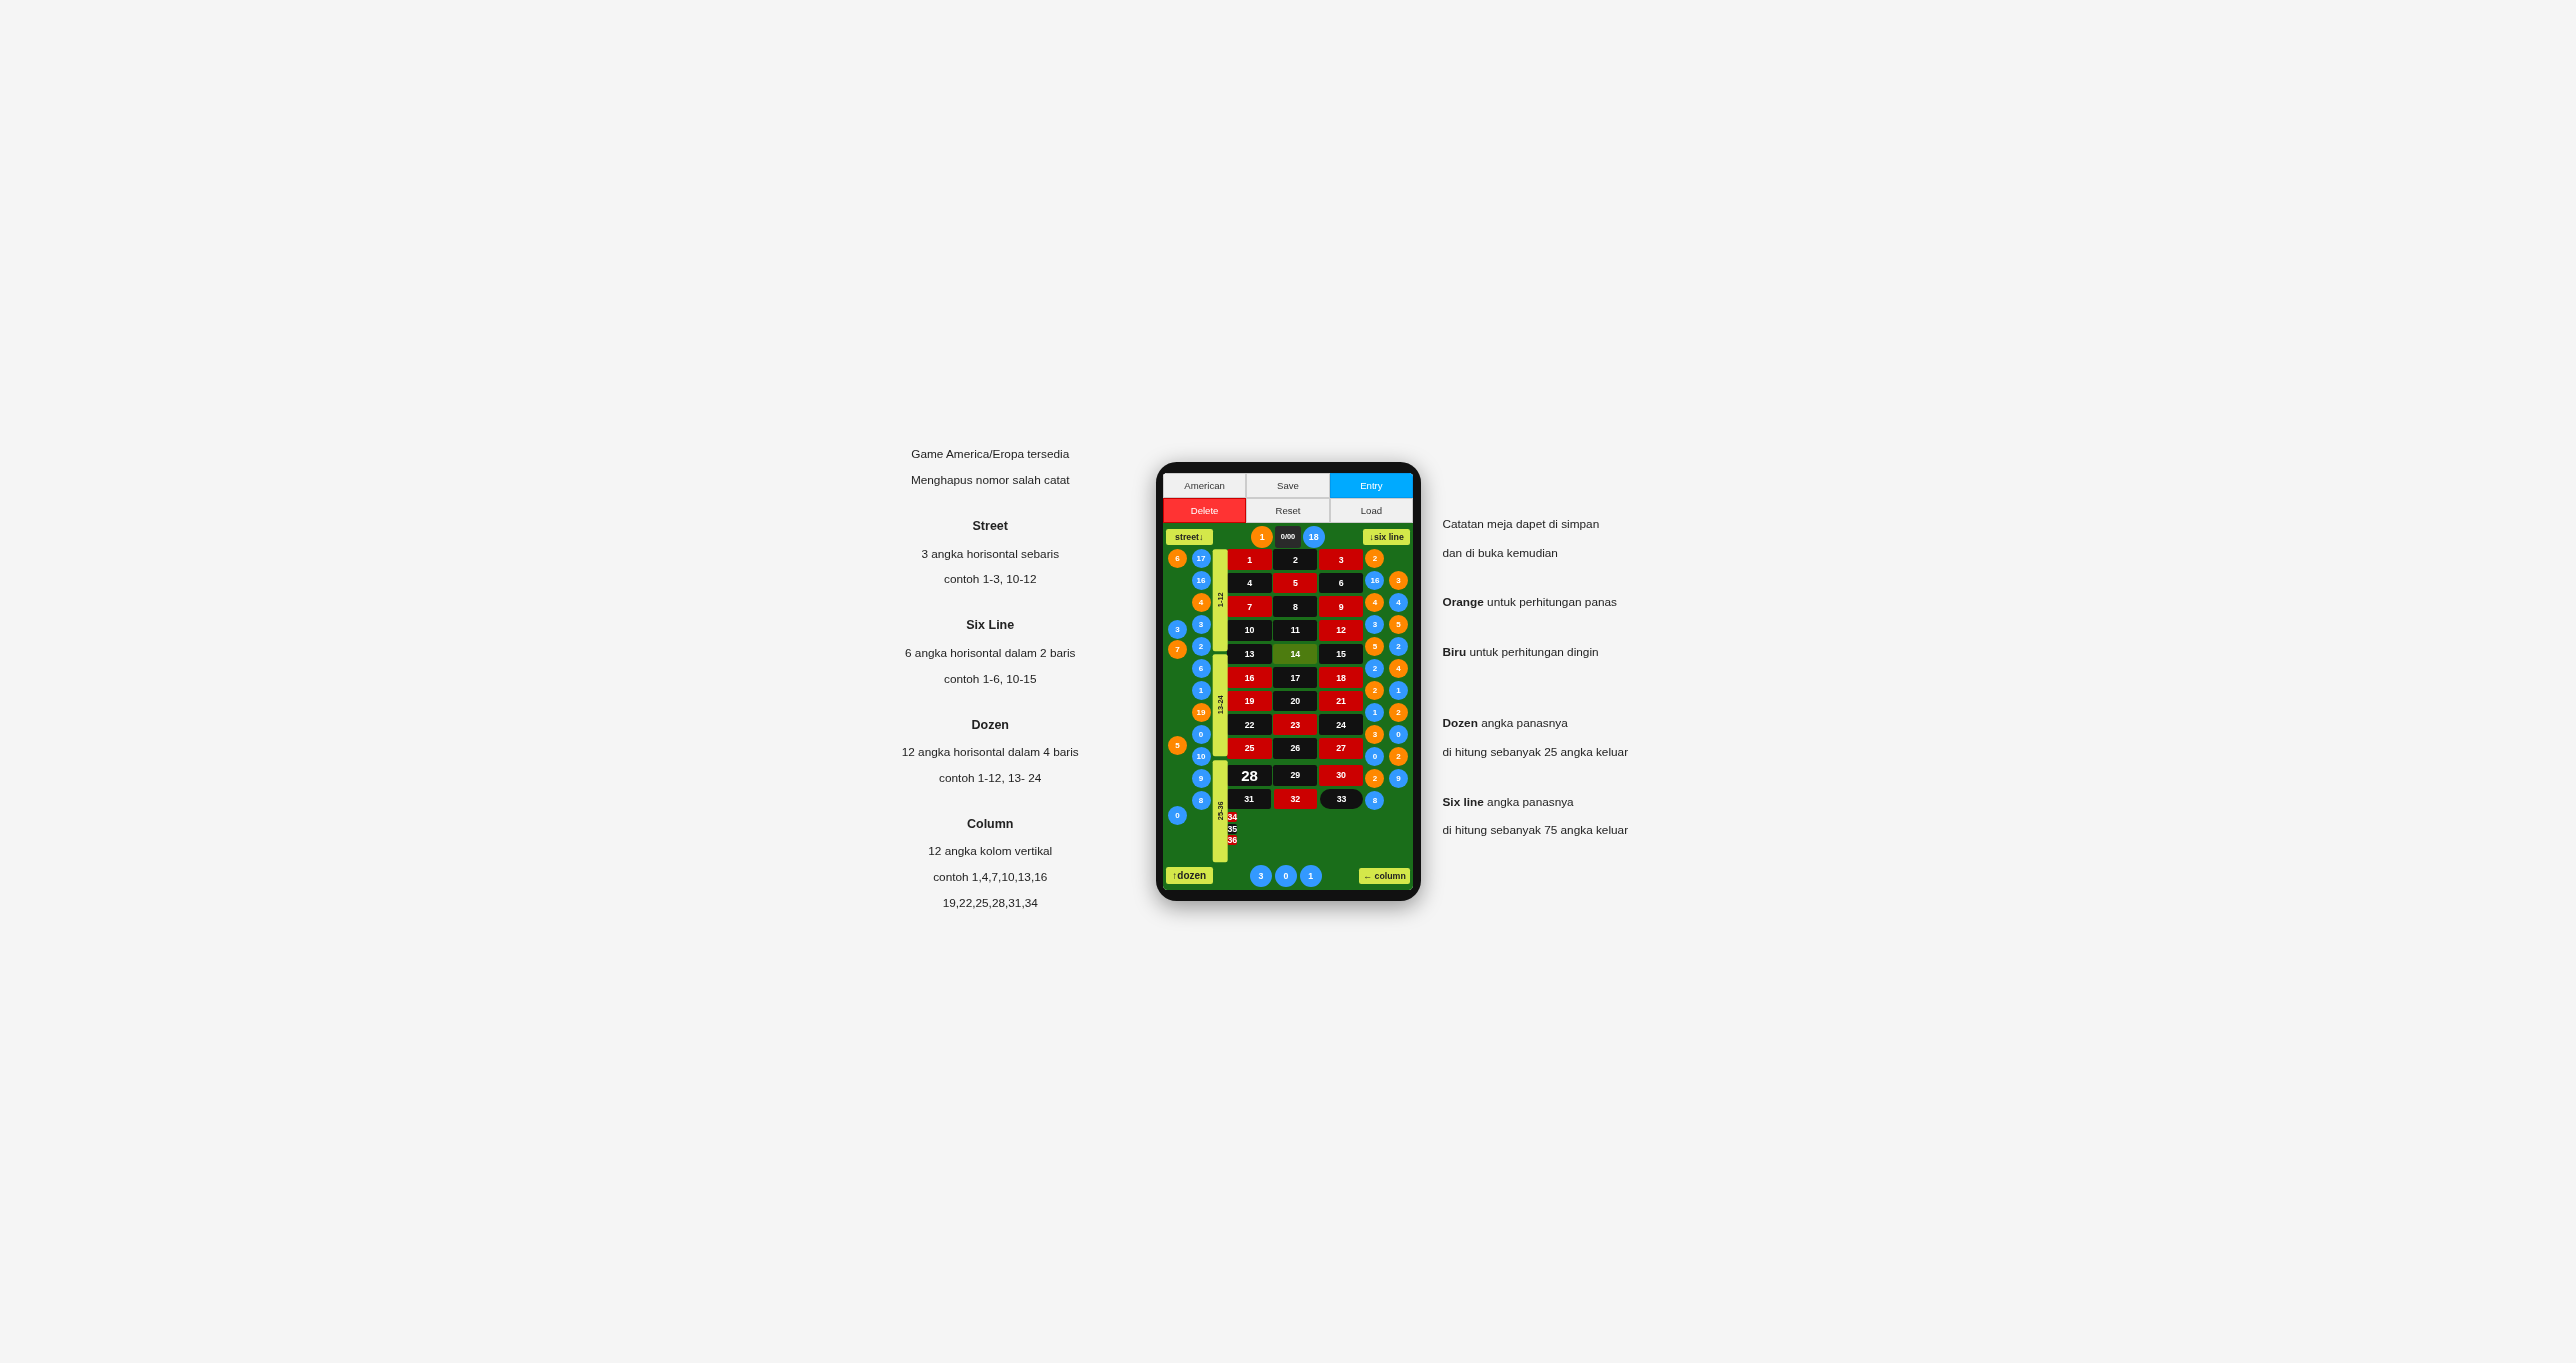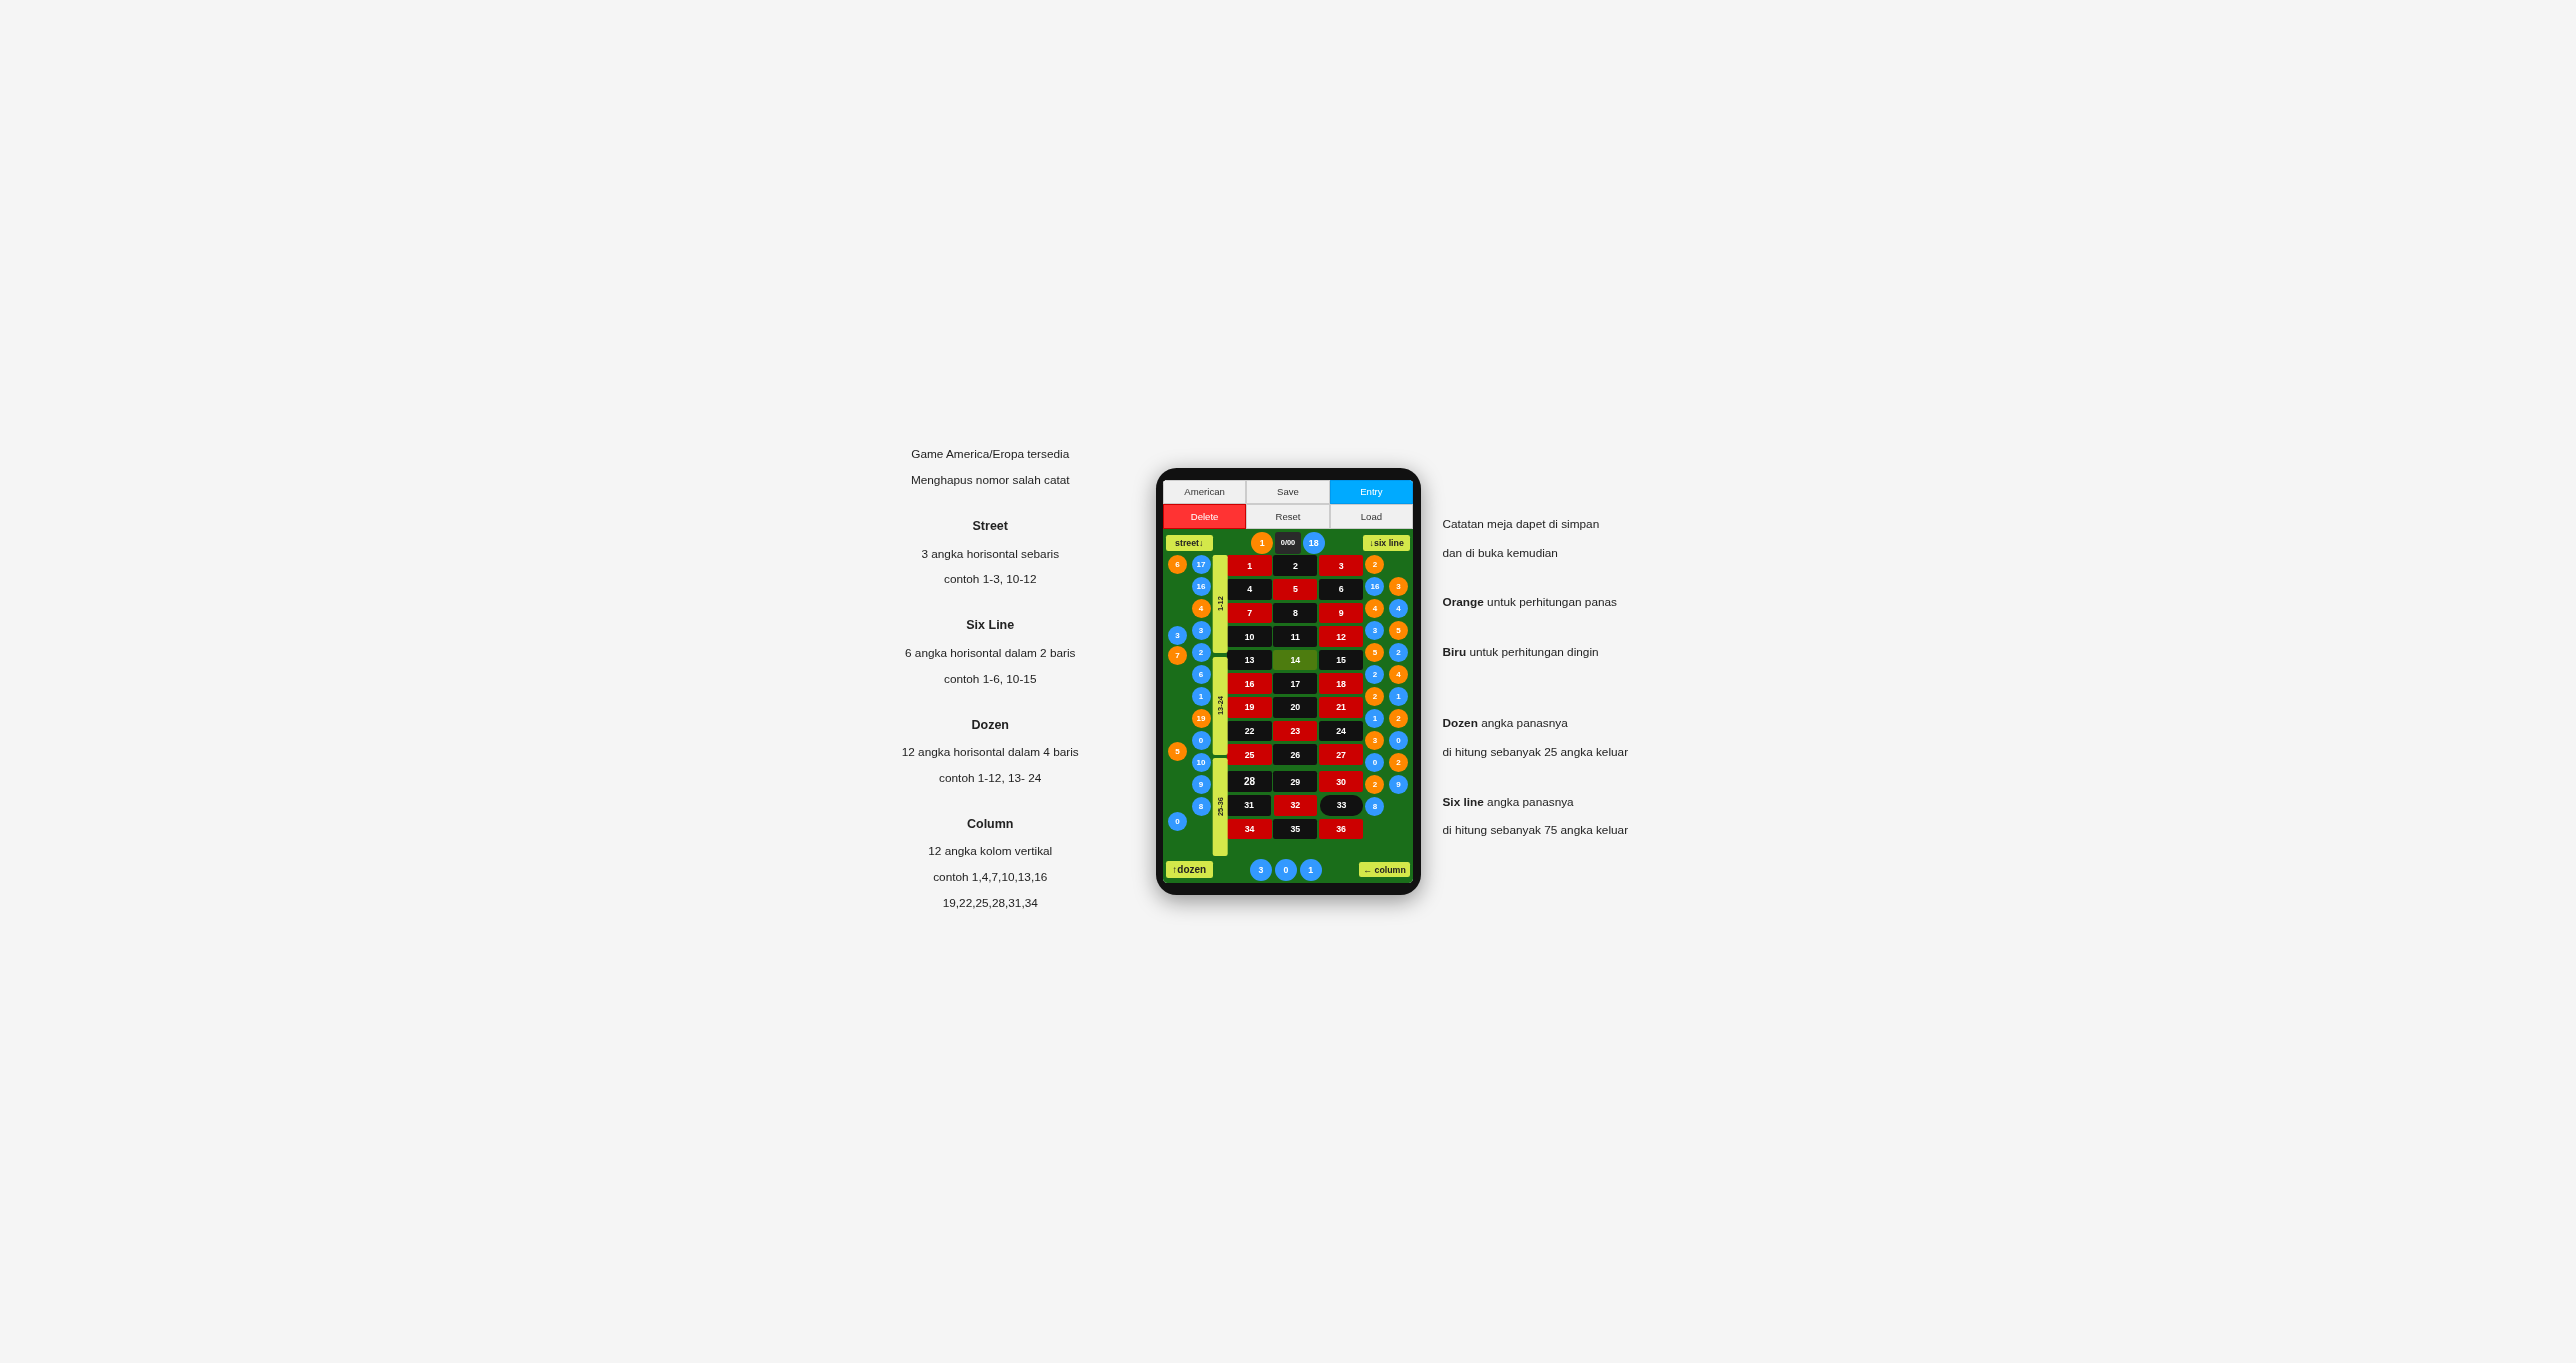--- a/index.html
+++ b/index.html
@@ -382,30 +382,30 @@
                 <div style="flex: 1 1 0%; height: 20.6px; display: flex; align-items: center; justify-content: center; font-weight: bold; font-size: 8.8px; color: rgb(255, 255, 255); border-radius: 2.2px; cursor: pointer; background: rgb(17, 17, 17);">22</div>
                 <div style="flex: 1 1 0%; height: 20.6px; display: flex; align-items: center; justify-content: center; font-weight: bold; font-size: 8.8px; color: rgb(255, 255, 255); border-radius: 2.2px; cursor: pointer; background: rgb(204, 0, 0);">23</div>
                 <div style="flex: 1 1 0%; height: 20.6px; display: flex; align-items: center; justify-content: center; font-weight: bold; font-size: 8.8px; color: rgb(255, 255, 255); border-radius: 2.2px; cursor: pointer; background: rgb(17, 17, 17);">24</div>
               </div>
               <div style="display: flex; flex-direction: row; gap: 1.5px; align-items: center; margin-bottom: 5px;">
                 <div style="flex: 1 1 0%; height: 20.6px; display: flex; align-items: center; justify-content: center; font-weight: bold; font-size: 8.8px; color: rgb(255, 255, 255); border-radius: 2.2px; cursor: pointer; background: rgb(204, 0, 0);">25</div>
                 <div style="flex: 1 1 0%; height: 20.6px; display: flex; align-items: center; justify-content: center; font-weight: bold; font-size: 8.8px; color: rgb(255, 255, 255); border-radius: 2.2px; cursor: pointer; background: rgb(17, 17, 17);">26</div>
                 <div style="flex: 1 1 0%; height: 20.6px; display: flex; align-items: center; justify-content: center; font-weight: bold; font-size: 8.8px; color: rgb(255, 255, 255); border-radius: 2.2px; cursor: pointer; background: rgb(204, 0, 0);">27</div>
               </div>
               <div style="display: flex; flex-direction: row; gap: 1.5px; align-items: center; margin-bottom: 1.5px;">
-                <div style="flex: 1 1 0%; height: 20.6px; display: flex; align-items: center; justify-content: center; font-weight: bold; font-size: 10px; color: rgb(255, 255, 255); border-radius: 2.2px; cursor: pointer; background: rgb(17, 17, 17);">28</div>
+                <div style="flex: 1 1 0%; height: 20.6px; display: flex; align-items: center; justify-content: center; font-weight: bold; font-size: 15px; color: rgb(255, 255, 255); border-radius: 2.2px; cursor: pointer; background: rgb(17, 17, 17);">28</div>
                 <div style="flex: 1 1 0%; height: 20.6px; display: flex; align-items: center; justify-content: center; font-weight: bold; font-size: 8.8px; color: rgb(255, 255, 255); border-radius: 2.2px; cursor: pointer; background: rgb(17, 17, 17);">29</div>
                 <div style="flex: 1 1 0%; height: 20.6px; display: flex; align-items: center; justify-content: center; font-weight: bold; font-size: 8.8px; color: rgb(255, 255, 255); border-radius: 2.2px; cursor: pointer; background: rgb(204, 0, 0);">30</div>
               </div>
               <div style="display: flex; flex-direction: row; gap: 3px; align-items: center; margin-bottom: 1.5px;">
                 <div style="flex: 1 1 0%; height: 20.6px; display: flex; align-items: center; justify-content: center; font-weight: bold; font-size: 8.8px; color: rgb(255, 255, 255); border-radius: 2.2px; cursor: pointer; background: rgb(17, 17, 17);">31</div>
                 <div style="flex: 1 1 0%; height: 20.6px; display: flex; align-items: center; justify-content: center; font-weight: bold; font-size: 8.8px; color: rgb(255, 255, 255); border-radius: 2.2px; cursor: pointer; background: rgb(204, 0, 0);">32</div>
                 <div style="flex: 1 1 0%; height: 20.6px; display: flex; align-items: center; justify-content: center; font-weight: bold; font-size: 8.8px; color: rgb(255, 255, 255); border-radius: 10px; cursor: pointer; background: rgb(17, 17, 17);">33</div>
               </div>
-              <div style="display: flex; flex-direction: row; gap: 1.5px; align-items: flex-start; margin-bottom: 18px;">
+              <div style="display: flex; flex-direction: column; gap: 1.5px; align-items: flex-start; margin-bottom: 18px;">
                 <div style="flex: 1 1 0%; height: 20.6px; display: flex; align-items: center; justify-content: center; font-weight: bold; font-size: 8.8px; color: rgb(255, 255, 255); border-radius: 2.2px; cursor: pointer; background: rgb(204, 0, 0);">34</div>
                 <div style="flex: 1 1 0%; height: 20.6px; display: flex; align-items: center; justify-content: center; font-weight: bold; font-size: 8.8px; color: rgb(255, 255, 255); border-radius: 2.2px; cursor: pointer; background: rgb(17, 17, 17);">35</div>
                 <div style="flex: 1 1 0%; height: 20.6px; display: flex; align-items: center; justify-content: center; font-weight: bold; font-size: 8.8px; color: rgb(255, 255, 255); border-radius: 2.2px; cursor: pointer; background: rgb(204, 0, 0);">36</div>
               </div>
             </div>
 
           <div class="right-circle-col" id="right-badges">
               <div style="width: 19px; height: 19px; border-radius: 50%; display: flex; align-items: center; justify-content: center; font-weight: bold; font-size: 8px; color: rgb(255, 255, 255); margin-bottom: 1.5px; cursor: pointer; background: rgb(255, 136, 0);">2</div>
               <div style="width: 19px; height: 19px; border-radius: 50%; display: flex; align-items: center; justify-content: center; font-weight: bold; font-size: 8px; color: rgb(255, 255, 255); margin-bottom: 1.5px; cursor: pointer; background: rgb(51, 153, 255);">16</div>
               <div style="width: 19px; height: 19px; border-radius: 50%; display: flex; align-items: center; justify-content: center; font-weight: bold; font-size: 8px; color: rgb(255, 255, 255); margin-bottom: 1.5px; cursor: pointer; background: rgb(255, 136, 0);">4</div>

